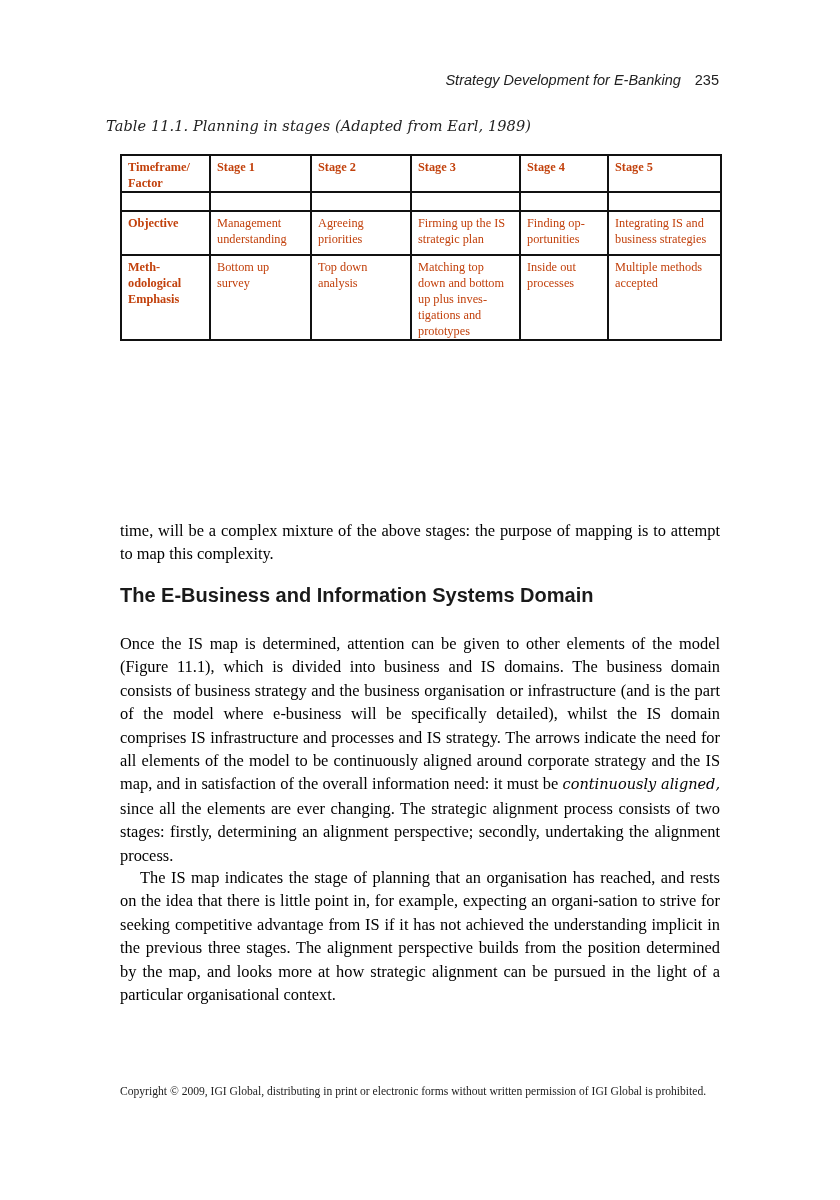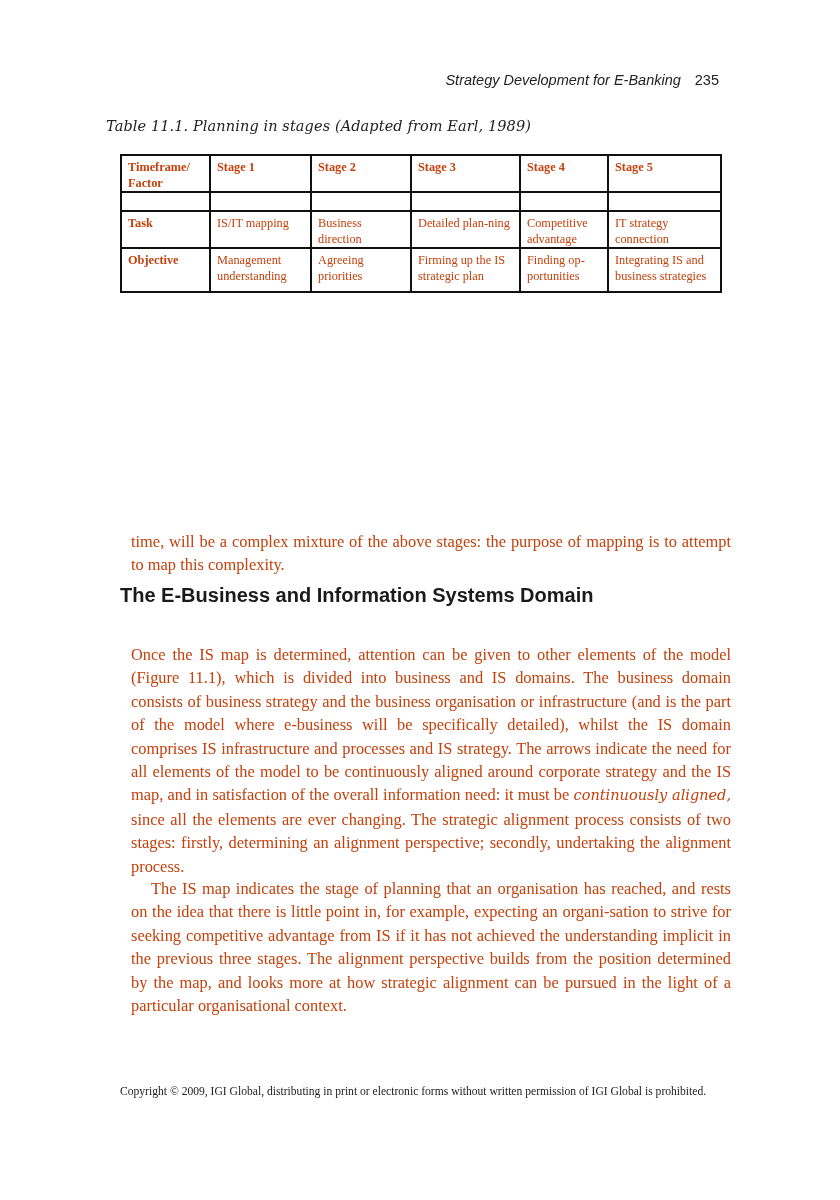--- a/index.html
+++ b/index.html
@@ -27,22 +27,22 @@
     table.stages th { font-weight: bold; }
     table.stages td.rowhead { font-weight: bold; }
     .r-head { height: 35px; }
     .r-empty { height: 19px; }
     .r-task { height: 36px; }
     .r-obj { height: 44px; }
     .r-dir { height: 69px; }
     .r-meth { height: 85px; }
     .body-text {
       position: absolute; left: 120px; width: 600px;
-      font-family: "Liberation Serif", serif; font-size: 16.4px; line-height: 23.4px; color: #c2410c;
-      text-align: justify; margin: 11px;
+      font-family: "Liberation Serif", serif; font-size: 16.4px; line-height: 23.4px; color: #000000;
+      text-align: justify; margin: 0;
     }
     .body-text .em { font-style: italic; font-family: "DejaVu Serif", serif; font-size: 14.5px; }
     .indent { text-indent: 20px; }
     .section-heading {
       position: absolute; top: 584px; left: 120px;
       font-family: "Liberation Sans", sans-serif; font-weight: bold; font-size: 20px; color: #1a1a1a; margin: 0;
     }
     .footer {
       position: absolute; top: 1084px; left: 120px; width: 600px;
       font-family: "Liberation Serif", serif; font-size: 11.6px; line-height: 16px; color: #222;
@@ -77,35 +77,35 @@
     <th>Stage 5</th>
   </tr>
   <tr class="r-empty">
     <td class="rowhead"></td>
     <td></td>
     <td></td>
     <td></td>
     <td></td>
     <td></td>
   </tr>
-  <tr class="r-task">
-    <td class="rowhead">Task</td>
-    <td>IS/IT mapping</td>
-    <td>Business direction</td>
-    <td>Detailed plan-ning</td>
-    <td>Competitive advantage</td>
-    <td>IT strategy connection</td>
-  </tr>
   <tr class="r-obj">
     <td class="rowhead">Objective</td>
     <td>Management understanding</td>
     <td>Agreeing priorities</td>
     <td>Firming up the IS strategic plan</td>
     <td>Finding op-portunities</td>
     <td>Integrating IS and business strategies</td>
+  </tr>
+  <tr class="r-meth">
+    <td class="rowhead">Meth-odological Emphasis</td>
+    <td>Bottom up survey</td>
+    <td>Top down analysis</td>
+    <td>Matching top down and bottom up plus inves-tigations and prototypes</td>
+    <td>Inside out processes</td>
+    <td>Multiple methods accepted</td>
   </tr>
 </tbody>
   </table>
 
 <p class="body-text" style="top:519px;">time, will be a complex mixture of the above stages: the purpose of mapping is to attempt to map this complexity.</p>
 
 <h2 class="section-heading">The E-Business and Information Systems Domain</h2>
 
 <p class="body-text" style="top:632px;"><span>Once the IS map is determined, attention can be given to other elements of the model (Figure 11.1), which is divided into business and IS domains. The business domain consists of business strategy and the business organisation or infrastructure (and is the part of the model where e-business will be specifically detailed), whilst the IS domain comprises IS infrastructure and processes and IS strategy. The arrows indicate the need for all elements of the model to be continuously aligned around corporate strategy and the IS map, and in satisfaction of the overall information need: it must be </span><span class="em">continuously aligned,</span><span> since all the elements are ever changing. The strategic alignment process consists of two stages: firstly, determining an alignment perspective; secondly, undertaking the alignment process.</span></p>
 

